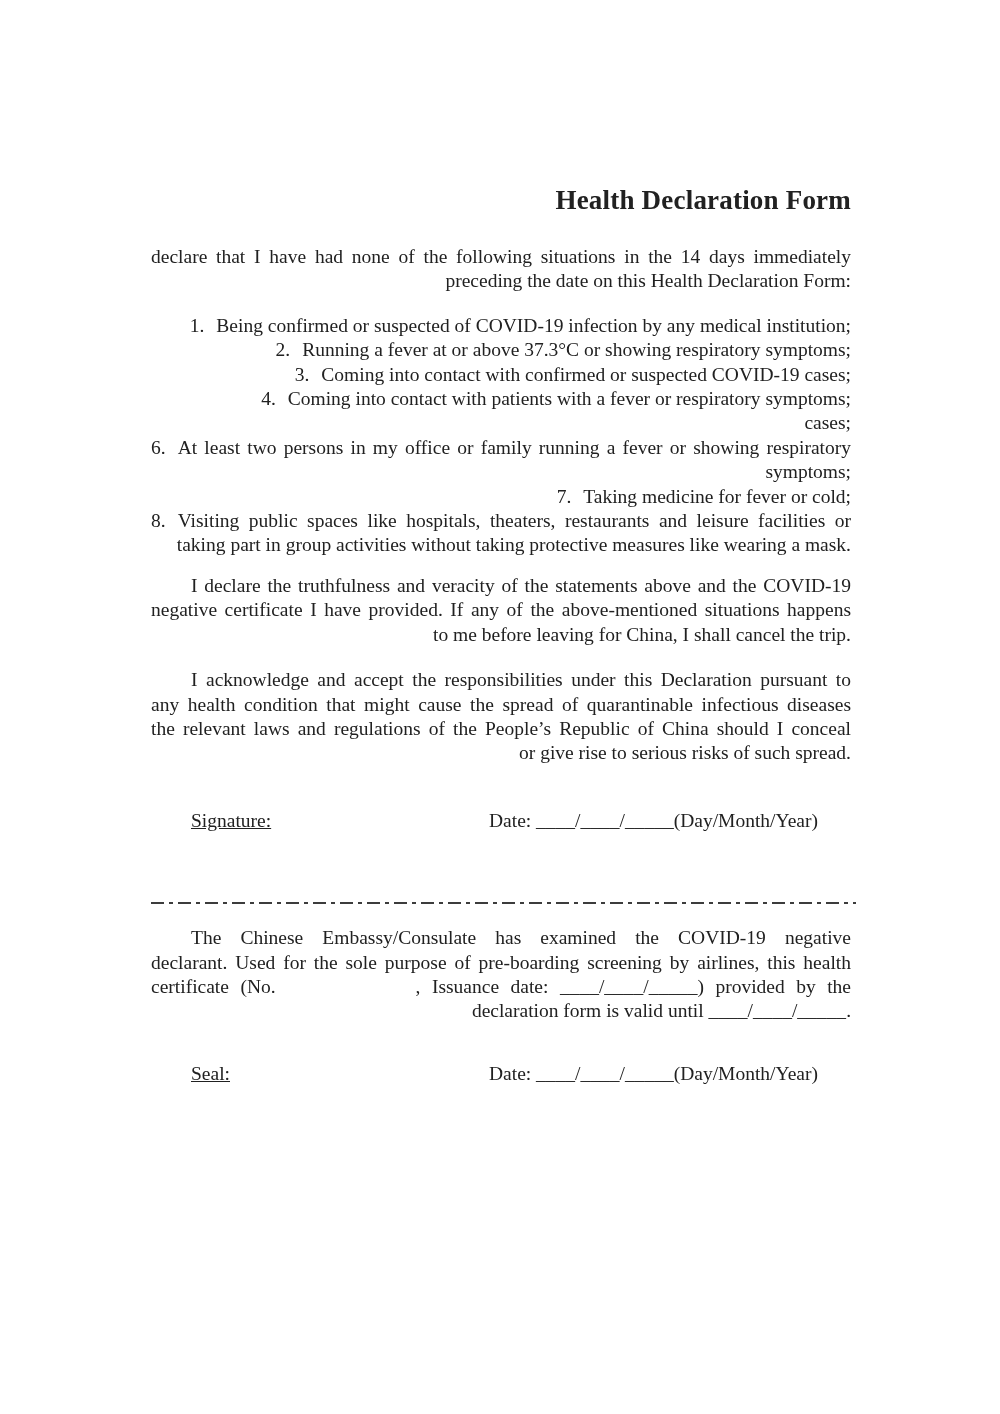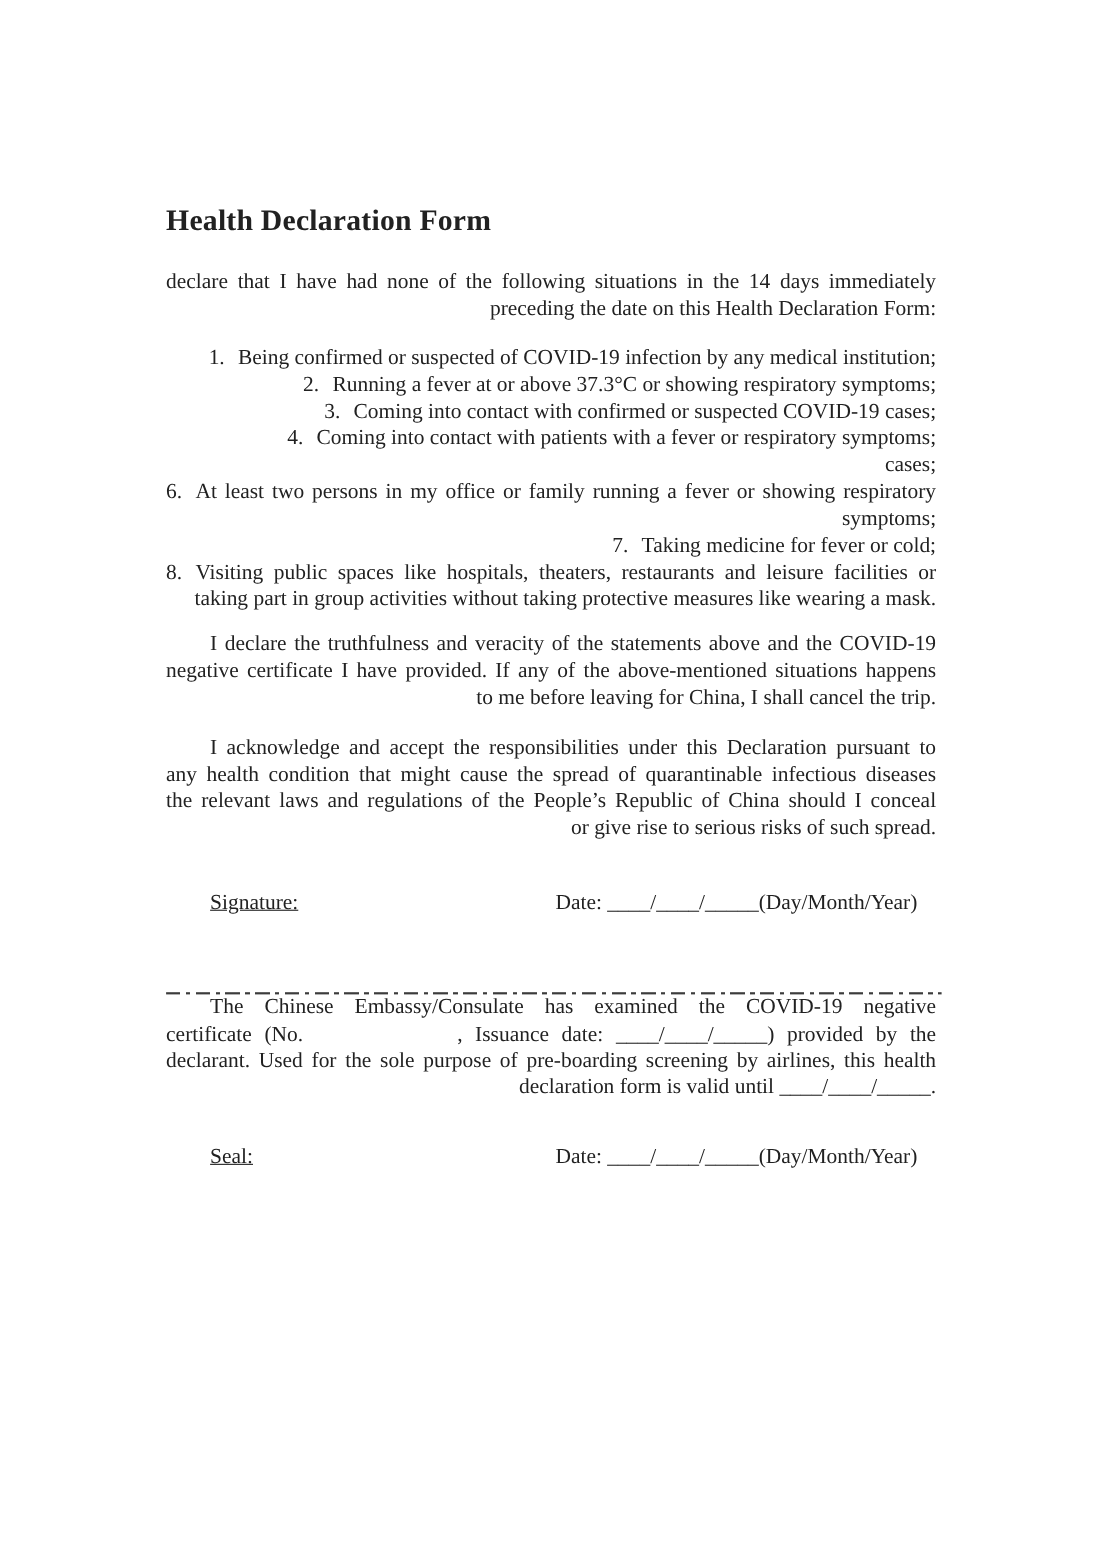--- a/index.html
+++ b/index.html
@@ -16,53 +16,53 @@
   .page {
     width: 700px;
     padding: 186px 149px 0 151px;
     box-sizing: content-box;
   }
   .title {
     margin: 0;
     font-size: 27px;
     line-height: 28px;
     font-weight: bold;
-    text-align: left;
+    text-align: right;
     letter-spacing: 0.2px;
   }
   .para { margin: 0; }
   .jline { text-align: justify; text-align-last: justify; }
   .line  { text-align: right; }
   .indent { padding-left: 40px; }
   .intro { margin-top: 31px; }
   .list  { margin-top: 20px; }
   .p2    { margin-top: 16px; }
   .p3    { margin-top: 21px; }
   .num   { margin-right: 12px; }
   .blank { display: inline-block; }
   .blank-name     { width: 210px; }
   .blank-passport { width: 115px; }
   .blank-certno   { width: 140px; }
   .uline { white-space: nowrap; }
   .sig-row  { margin-top: 43px; position: relative; height: 24.4px; }
   .seal-row { margin-top: 38px; position: relative; height: 24.4px; }
   .row-label { margin-left: 40px; text-decoration: underline; }
-  .date-group { position: absolute; left: 354px; top: 0; white-space: nowrap; }
+  .date-group { position: absolute; left: 338px; top: 0; white-space: nowrap; }
   .divider {
     margin-top: 69px;
     height: 2px;
     width: 705px;
     background: repeating-linear-gradient(to right,
       #3c3c3c 0px, #3c3c3c 13px,
       transparent 13px, transparent 18px,
       #3c3c3c 18px, #3c3c3c 22px,
       transparent 22px, transparent 27px);
   }
   .consular-heading { margin-top: 46px; }
-  .consular-para { }
+  .consular-para { margin-top: 22px; }
 </style>
 </head>
 <body>
 
 <div class="page">
 
   <h1 class="title">Health Declaration Form</h1>
 
   <div class="para intro">
     <div class="jline">declare that I have had none of the following situations in the 14 days immediately</div>
@@ -104,22 +104,22 @@
   <div class="sig-row">
     <span class="row-label">Signature:</span>
     <span class="date-group"><span>Date:</span> <span class="uline">____/____/_____</span><span>(Day/Month/Year)</span></span>
   </div>
 
   <div class="divider"></div>
 
 
   <div class="para consular-para">
     <div class="jline indent">The Chinese Embassy/Consulate has examined the COVID-19 negative</div>
+    <div class="jline">declarant. Used for the sole purpose of pre-boarding screening by airlines, this health</div>
     <div class="jline"><span>certificate (No.</span><span class="blank blank-certno"></span><span>, Issuance date:</span> <span class="uline">____/____/_____</span><span>) provided by the</span></div>
-    <div class="jline">declarant. Used for the sole purpose of pre-boarding screening by airlines, this health</div>
     <div class="line"><span>declaration form is valid until</span> <span class="uline">____/____/_____</span><span>.</span></div>
   </div>
 
   <div class="seal-row">
     <span class="row-label">Seal:</span>
     <span class="date-group"><span>Date:</span> <span class="uline">____/____/_____</span><span>(Day/Month/Year)</span></span>
   </div>
 
 </div>
 

